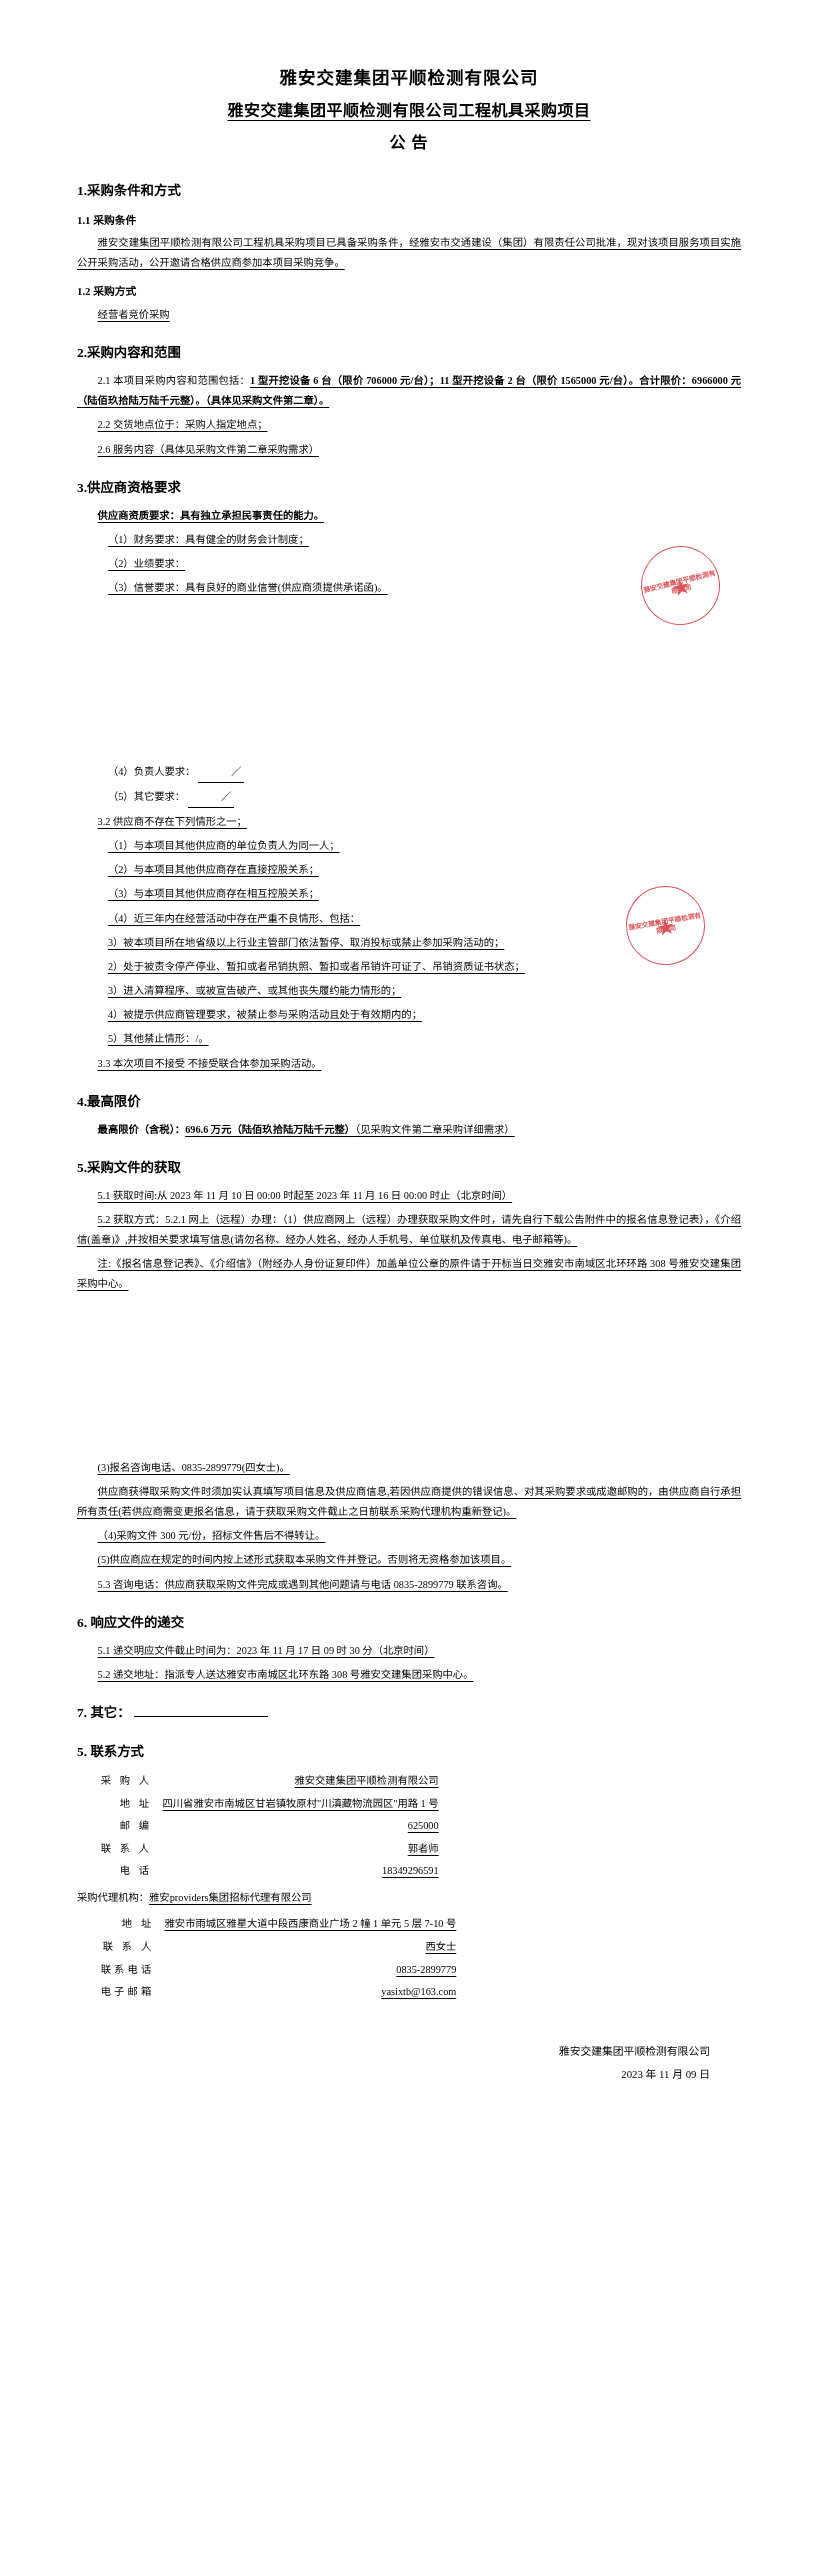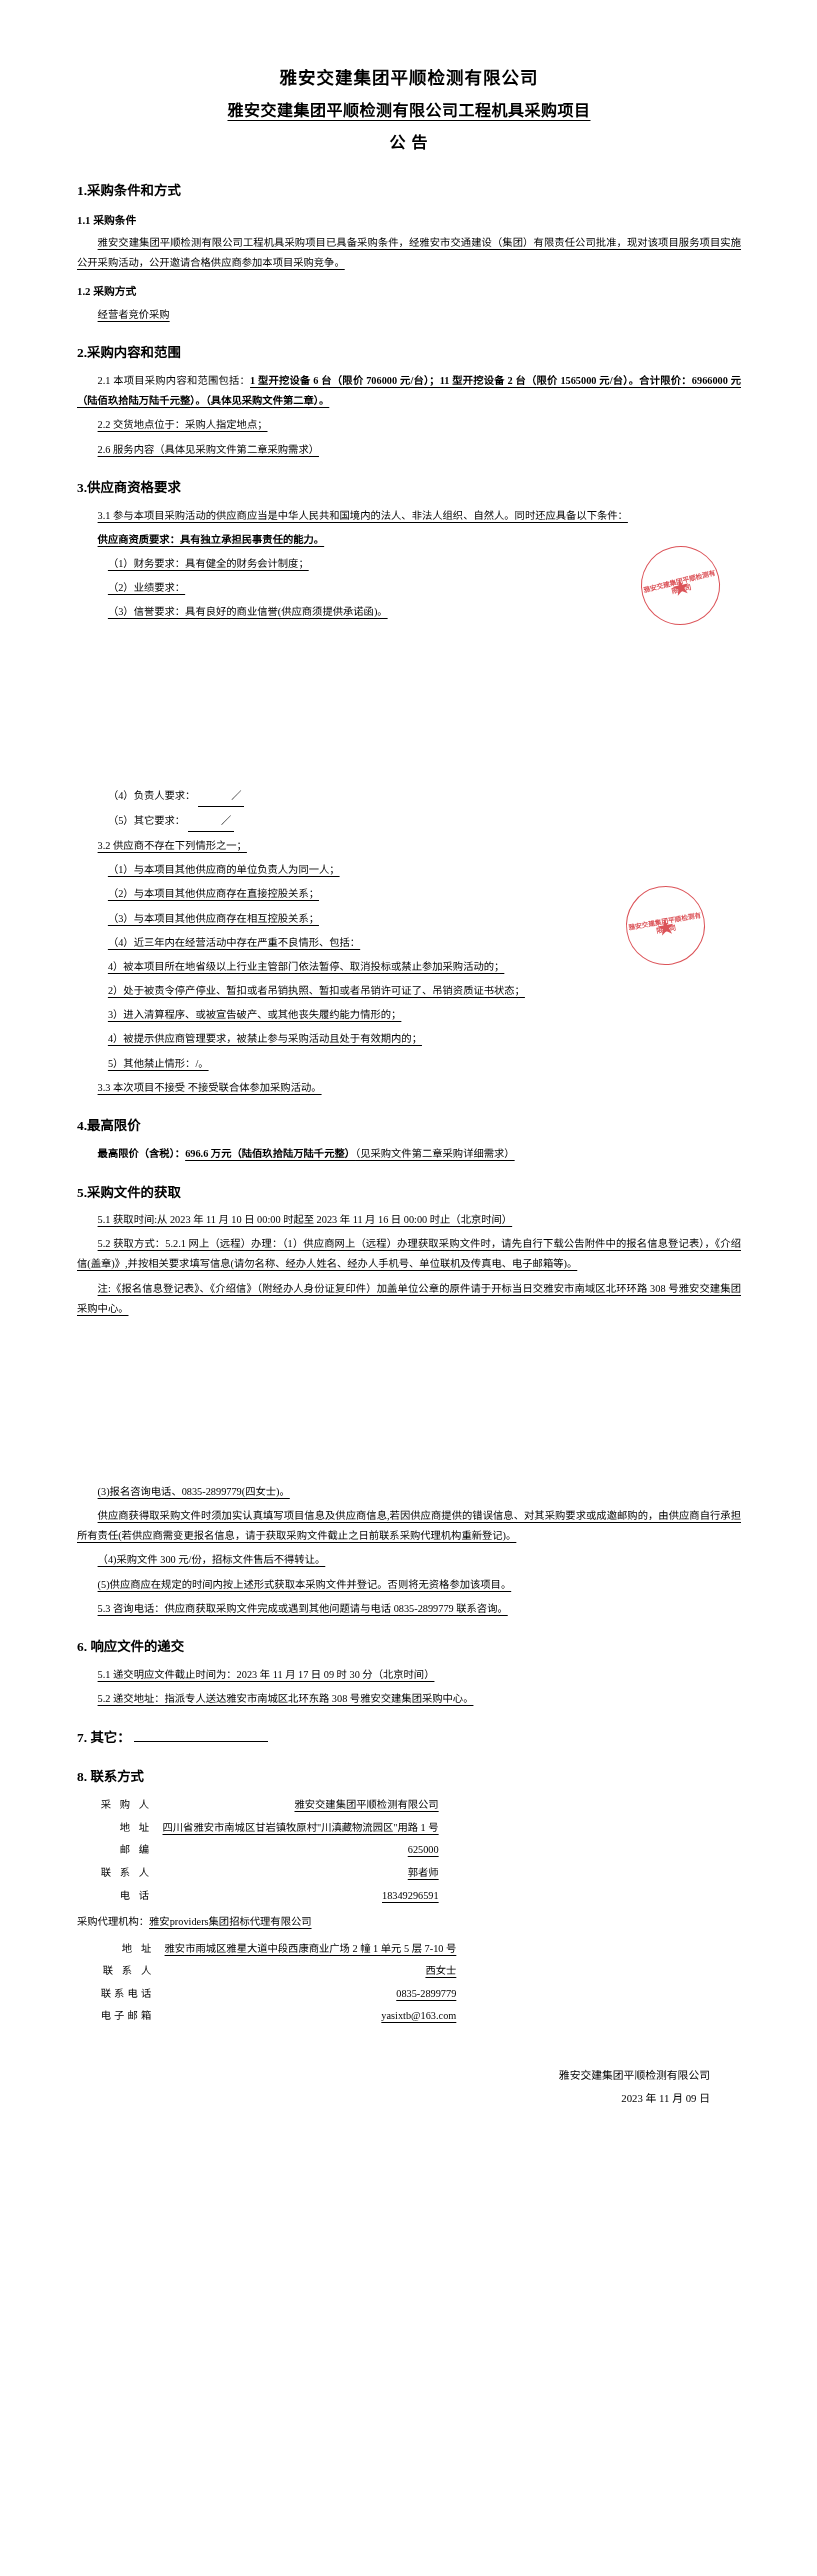--- a/index.html
+++ b/index.html
@@ -170,42 +170,41 @@
   <p class="para u">经营者竞价采购</p>
 
   <h2 class="sec">2.采购内容和范围</h2>
   <p class="para">
     <span>2.1 本项目采购内容和范围包括：</span><span class="u b">1 型开挖设备 6 台（限价 706000 元/台）；11 型开挖设备 2 台（限价 1565000 元/台）。合计限价：6966000 元（陆佰玖拾陆万陆千元整）。（具体见采购文件第二章）。</span>
   </p>
   <p class="para u">2.2 交货地点位于：采购人指定地点；</p>
   <p class="para u">2.6 服务内容（具体见采购文件第二章采购需求）</p>
 
   <h2 class="sec">3.供应商资格要求</h2>
-  <p class="para u">3.1 参与本项目采购活动的供应商应当是中华人民共和国境内的法人、非法人组织、自然人。同时还应具备以下条件：</p>
   <p class="para u b">供应商资质要求：具有独立承担民事责任的能力。</p>
   <p class="para ind3 u">（1）财务要求：具有健全的财务会计制度；</p>
   <p class="para ind3 u">（2）业绩要求：</p>
   <p class="para ind3 u">（3）信誉要求：具有良好的商业信誉(供应商须提供承诺函)。</p>
 
   <div class="gap"></div>
 
   <p class="para ind3">
     <span>（4）负责人要求：</span>
     <span class="blank">／</span>
   </p>
   <p class="para ind3">
     <span>（5）其它要求：</span>
     <span class="blank">／</span>
   </p>
   <p class="para u">3.2 供应商不存在下列情形之一；</p>
   <p class="para ind3 u">（1）与本项目其他供应商的单位负责人为同一人；</p>
   <p class="para ind3 u">（2）与本项目其他供应商存在直接控股关系；</p>
   <p class="para ind3 u">（3）与本项目其他供应商存在相互控股关系；</p>
   <p class="para ind3 u">（4）近三年内在经营活动中存在严重不良情形、包括：</p>
-  <p class="para ind3 u">4）被本项目所在地省级以上行业主管部门依法暂停、取消投标或禁止参加采购活动的；</p>
+  <p class="para ind3 u">3）被本项目所在地省级以上行业主管部门依法暂停、取消投标或禁止参加采购活动的；</p>
   <p class="para ind3 u">2）处于被责令停产停业、暂扣或者吊销执照、暂扣或者吊销许可证了、吊销资质证书状态；</p>
   <p class="para ind3 u">3）进入清算程序、或被宣告破产、或其他丧失履约能力情形的；</p>
   <p class="para ind3 u">4）被提示供应商管理要求，被禁止参与采购活动且处于有效期内的；</p>
   <p class="para ind3 u">5）其他禁止情形：/。</p>
   <p class="para u">3.3 本次项目不接受    不接受联合体参加采购活动。</p>
 
   <h2 class="sec">4.最高限价</h2>
   <p class="para">
     <span class="b">最高限价（含税）：</span><span class="u b">696.6 万元（陆佰玖拾陆万陆千元整）</span><span class="u">（见采购文件第二章采购详细需求）</span>
   </p>
@@ -225,21 +224,21 @@
 
   <h2 class="sec">6. 响应文件的递交</h2>
   <p class="para u">5.1 递交明应文件截止时间为：2023 年 11 月 17 日 09 时 30 分（北京时间）</p>
   <p class="para u">5.2 递交地址：指派专人送达雅安市南城区北环东路 308 号雅安交建集团采购中心。</p>
 
   <h2 class="sec">
     <span>7. 其它：</span>
     <span class="blank-lg"></span>
   </h2>
 
-  <h2 class="sec">8. 联系方式</h2>
+  <h2 class="sec">5. 联系方式</h2>
 
   <table class="contact-table">
     <tbody>
       <tr>
         <td class="k">采 购 人</td>
         <td class="v">雅安交建集团平顺检测有限公司</td>
       </tr>
       <tr>
         <td class="k">地    址</td>
         <td class="v">四川省雅安市南城区甘岩镇牧原村"川滇藏物流园区"用路 1 号</td>

